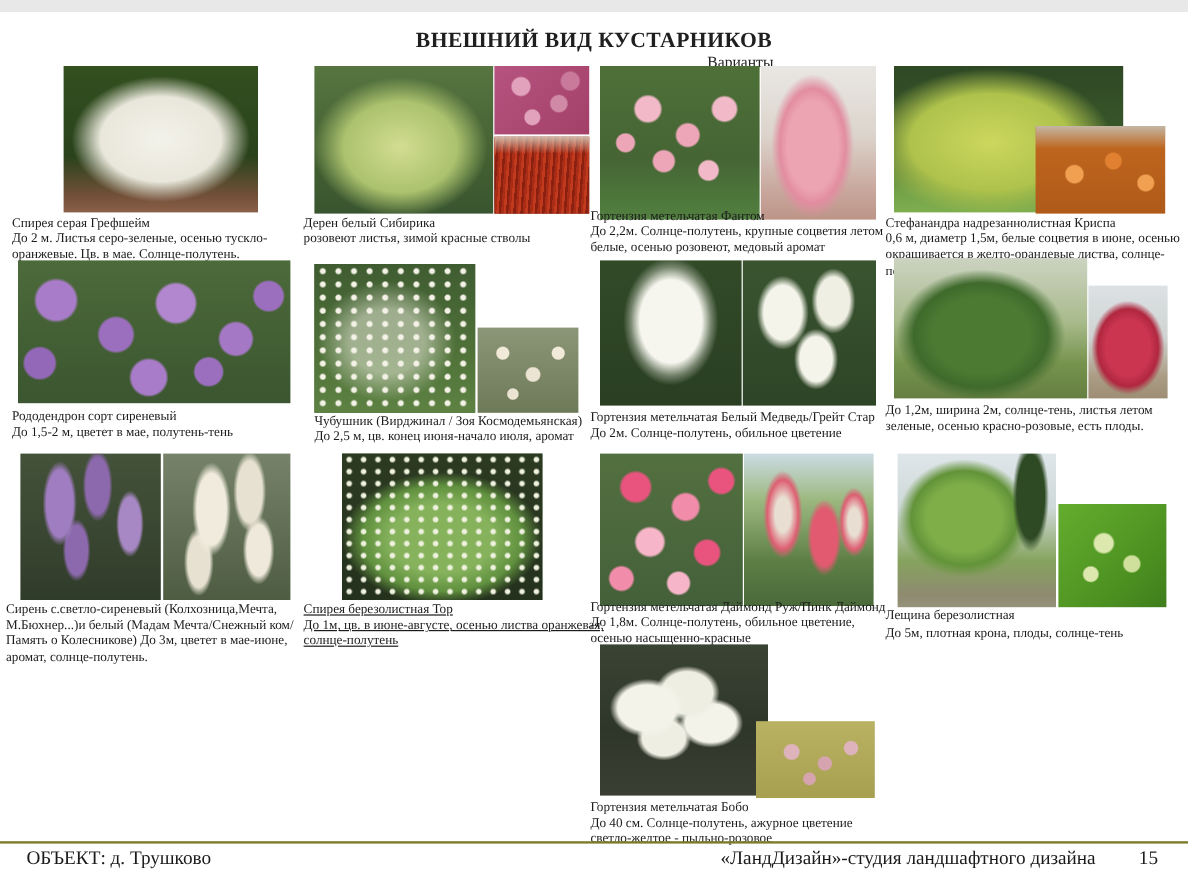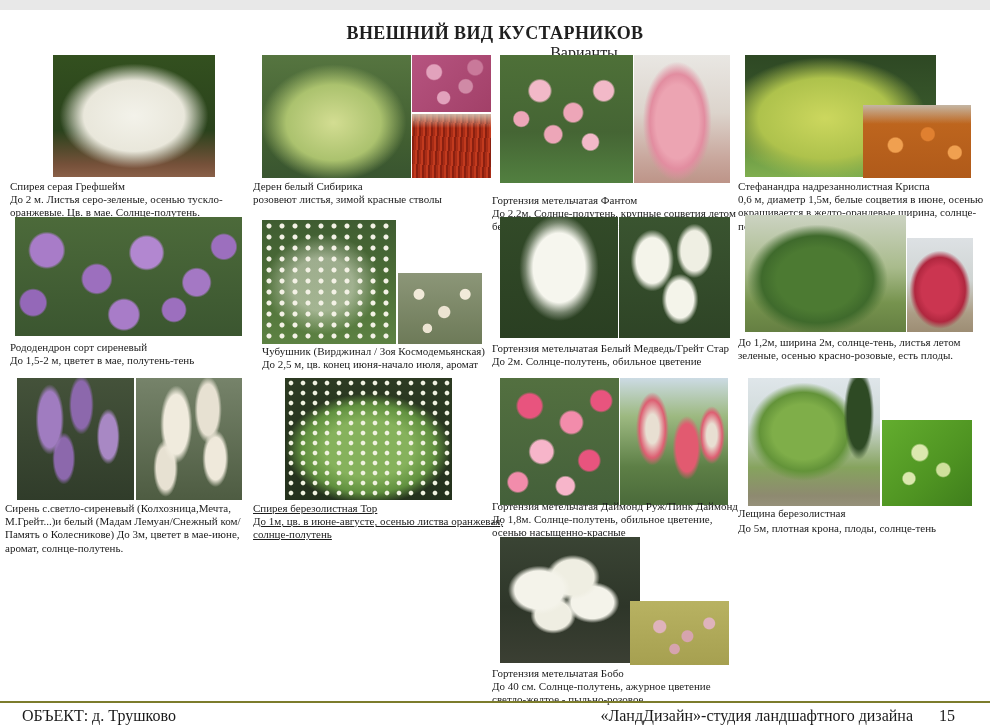--- a/index.html
+++ b/index.html
@@ -6,22 +6,22 @@
   .page {
     position:relative; width:990px; height:728px; margin:10px auto;
     background:#ffffff; overflow:hidden;
     font-family:"Liberation Serif", serif; color:#1a1a1a;
   }
   .title {
     position:absolute; left:0; right:0; top:13px; text-align:center;
     font-size:18px; font-weight:bold; letter-spacing:0.4px; color:#1f1f1f;
   }
   .subtitle {
-    position:absolute; left:584px; top:34px; transform:translateX(-50%);
-    font-size:16px; color:#222;
+    position:absolute; left:617px; top:34px; transform:translateX(-50%);
+    font-size:13px; color:#222;
   }
   .ph { position:absolute; background-color:#44633a; }
   .cap { position:absolute; font-size:11px; line-height:1.2; color:#1c1c1c; }
   .cap div { white-space:nowrap; }
 
   
   .p-spirea { left:53px; top:45px; width:162px; height:122px; background:
     radial-gradient(ellipse 62% 58% at 50% 50%, #f3f2ea 0%, #e9e7db 50%, rgba(233,231,219,0) 74%),
     linear-gradient(180deg,#33501f 0%,#2a421c 62%,#76513a 90%,#8a6048 100%); }
   .p-rhodo { left:15px; top:207px; width:227px; height:119px; background:
@@ -143,37 +143,37 @@
     linear-gradient(180deg,#dfe6ea 0%,#cfd9d8 35%,#86a35e 70%,#8e8a70 92%,#96917a 100%); }
   .p-hazel-nuts { left:882px; top:410px; width:90px; height:86px; background:
     radial-gradient(circle 13px at 42% 38%, #dce8ae 0 58%, transparent 72%),
     radial-gradient(circle 11px at 68% 58%, #cfe09c 0 58%, transparent 72%),
     radial-gradient(circle 10px at 30% 68%, #dce8ae 0 58%, transparent 72%),
     linear-gradient(135deg,#63ad2e 0%,#4f9422 60%,#3f7e1c 100%); }
 
   
   .c-spirea       { left:10px;  top:170px; width:240px; }
   .c-deren        { left:253px; top:170px; width:242px; }
-  .c-phantom      { left:492px; top:184px; width:246px; }
+  .c-phantom      { left:492px; top:164px; width:246px; }
   .c-steph        { left:738px; top:170px; width:242px; }
   .c-rhodo        { left:10px;  top:331px; width:240px; }
   .c-chub         { left:262px; top:335px; width:248px; }
   .c-wb           { left:492px; top:332px; width:246px; }
   .c-euon         { left:738px; top:326px; width:242px; }
   .c-lilac        { left:5px;   top:492px; width:250px; }
   .c-spirea-birch { left:253px; top:492px; width:242px;text-decoration:underline; }
   .c-diamond      { left:492px; top:490px; width:246px; }
   .c-hazel        { left:738px; top:496px; width:242px; line-height:1.35; }
   .c-bobo         { left:492px; top:657px; width:246px; }
 
   
   .footer-rule { position:absolute; left:0; right:0; top:691px; height:2px; background:#7c7c2c; }
   .footer-object { position:absolute; left:22px; top:697px; font-size:16px; }
   .footer-studio { position:absolute; right:77px; top:697px; font-size:16px; }
-  .footer-page   { position:absolute; right:35px; top:697px; font-size:16px; }
+  .footer-page   { position:absolute; right:25px; top:697px; font-size:16px; }
 </style>
 </head>
 <body>
 
 <div class="page">
 
   <div class="title">ВНЕШНИЙ ВИД КУСТАРНИКОВ</div>
   <div class="subtitle">Варианты</div>
 
   <div>
@@ -191,21 +191,21 @@
       <div>Рододендрон сорт сиреневый</div>
       <div>До 1,5-2 м, цветет в мае, полутень-тень</div>
     </div>
   </div>
 
   <div>
     <div class="ph p-lilac-purple"></div>
     <div class="ph p-lilac-white"></div>
     <div class="cap c-lilac">
       <div>Сирень с.светло-сиреневый (Колхозница,Мечта,</div>
-      <div>М.Грейт...)и белый (Мадам Лемуан/Снежный ком/</div>
+      <div>М.Бюхнер...)и белый (Мадам Мечта/Снежный ком/</div>
       <div>Память о Колесникове) До 3м, цветет в мае-июне,</div>
       <div>аромат, солнце-полутень.</div>
     </div>
   </div>
 
   <div>
     <div class="ph p-deren-main"></div>
     <div class="ph p-deren-autumn"></div>
     <div class="ph p-deren-stems"></div>
     <div class="cap c-deren">
@@ -270,21 +270,21 @@
       <div>светло-желтое - пыльно-розовое</div>
     </div>
   </div>
 
   <div>
     <div class="ph p-steph-main"></div>
     <div class="ph p-steph-autumn"></div>
     <div class="cap c-steph">
       <div>Стефанандра надрезаннолистная Криспа</div>
       <div>0,6 м, диаметр 1,5м, белые соцветия в июне, осенью</div>
-      <div>окрашивается в желто-орандевые ширина, солнце-</div>
+      <div>окрашивается в желто-орандевые листва, солнце-</div>
       <div>полутень</div>
     </div>
   </div>
 
   <div>
     <div class="ph p-euon-green"></div>
     <div class="ph p-euon-red"></div>
     <div class="cap c-euon">
       <div>До 1,2м, ширина 2м, солнце-тень, листья летом</div>
       <div>зеленые, осенью красно-розовые, есть плоды.</div>

